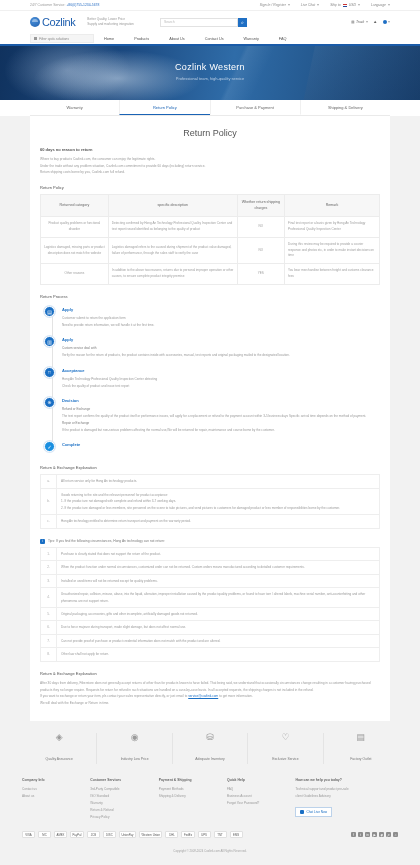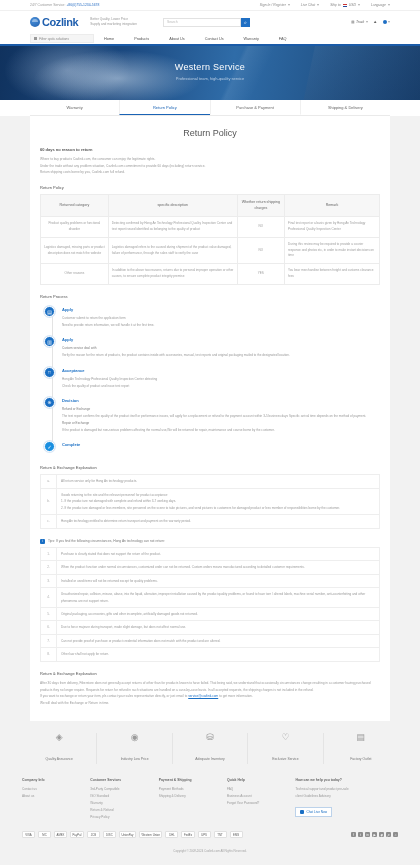--- a/index.html
+++ b/index.html
@@ -45,21 +45,21 @@
   .logo { display: flex; align-items: center; gap: 2px; }
   .logo-mark {
     width: 10px; height: 10px; border-radius: 50%;
     background: radial-gradient(circle at 35% 30%, #4a8fd8, #1f5fae);
     position: relative;
   }
   .logo-mark:after{
     content:""; position:absolute; left:2px; top:1.5px; width:6px; height:3px;
     border-radius: 50% 50% 0 0 / 100% 100% 0 0; background:#cfe0f3; opacity:.55;
   }
-  .logo-text { font-size: 11px; font-weight: 700; color: #1f5fae; letter-spacing: -0.4px; }
+  .logo-text { font-size: 11px; font-weight: 400; color: #1f5fae; letter-spacing: -0.4px; }
   .slogan { font-size: 3.2px; color: #999; line-height: 1.6; margin-left: 4px; }
   .searchwrap { margin-left: 18px; display: flex; align-items: center; }
   .searchbox {
     width: 78px; height: 9px; border: 1px solid #e2e2e2; background: #fff;
     font-size: 3.4px; color: #bbb; padding: 0 3px; display: flex; align-items: center;
   }
   .searchbtn {
     width: 9px; height: 9px; background: #1f6fc4; color: #fff;
     display: flex; align-items: center; justify-content: center; font-size: 5px;
   }
@@ -253,21 +253,21 @@
     <a href="#">Home</a>
     <a href="#">Products</a>
     <a href="#">About Us</a>
     <a href="#">Contact Us</a>
     <a href="#">Warranty</a>
     <a href="#">FAQ</a>
   </div>
 
   <div class="hero">
     <div class="hero-inner">
-      <h1>Western Service</h1>
+      <h1>Cozlink Western</h1>
       <p>Professional team, high-quality service</p>
     </div>
   </div>
 
   <div class="tabsband">
     <div class="tabs">
       <div class="tab">Warranty</div>
       <div class="tab active">Return Policy</div>
       <div class="tab">Purchase &amp; Payment</div>
       <div class="tab">Shipping &amp; Delivery</div>

